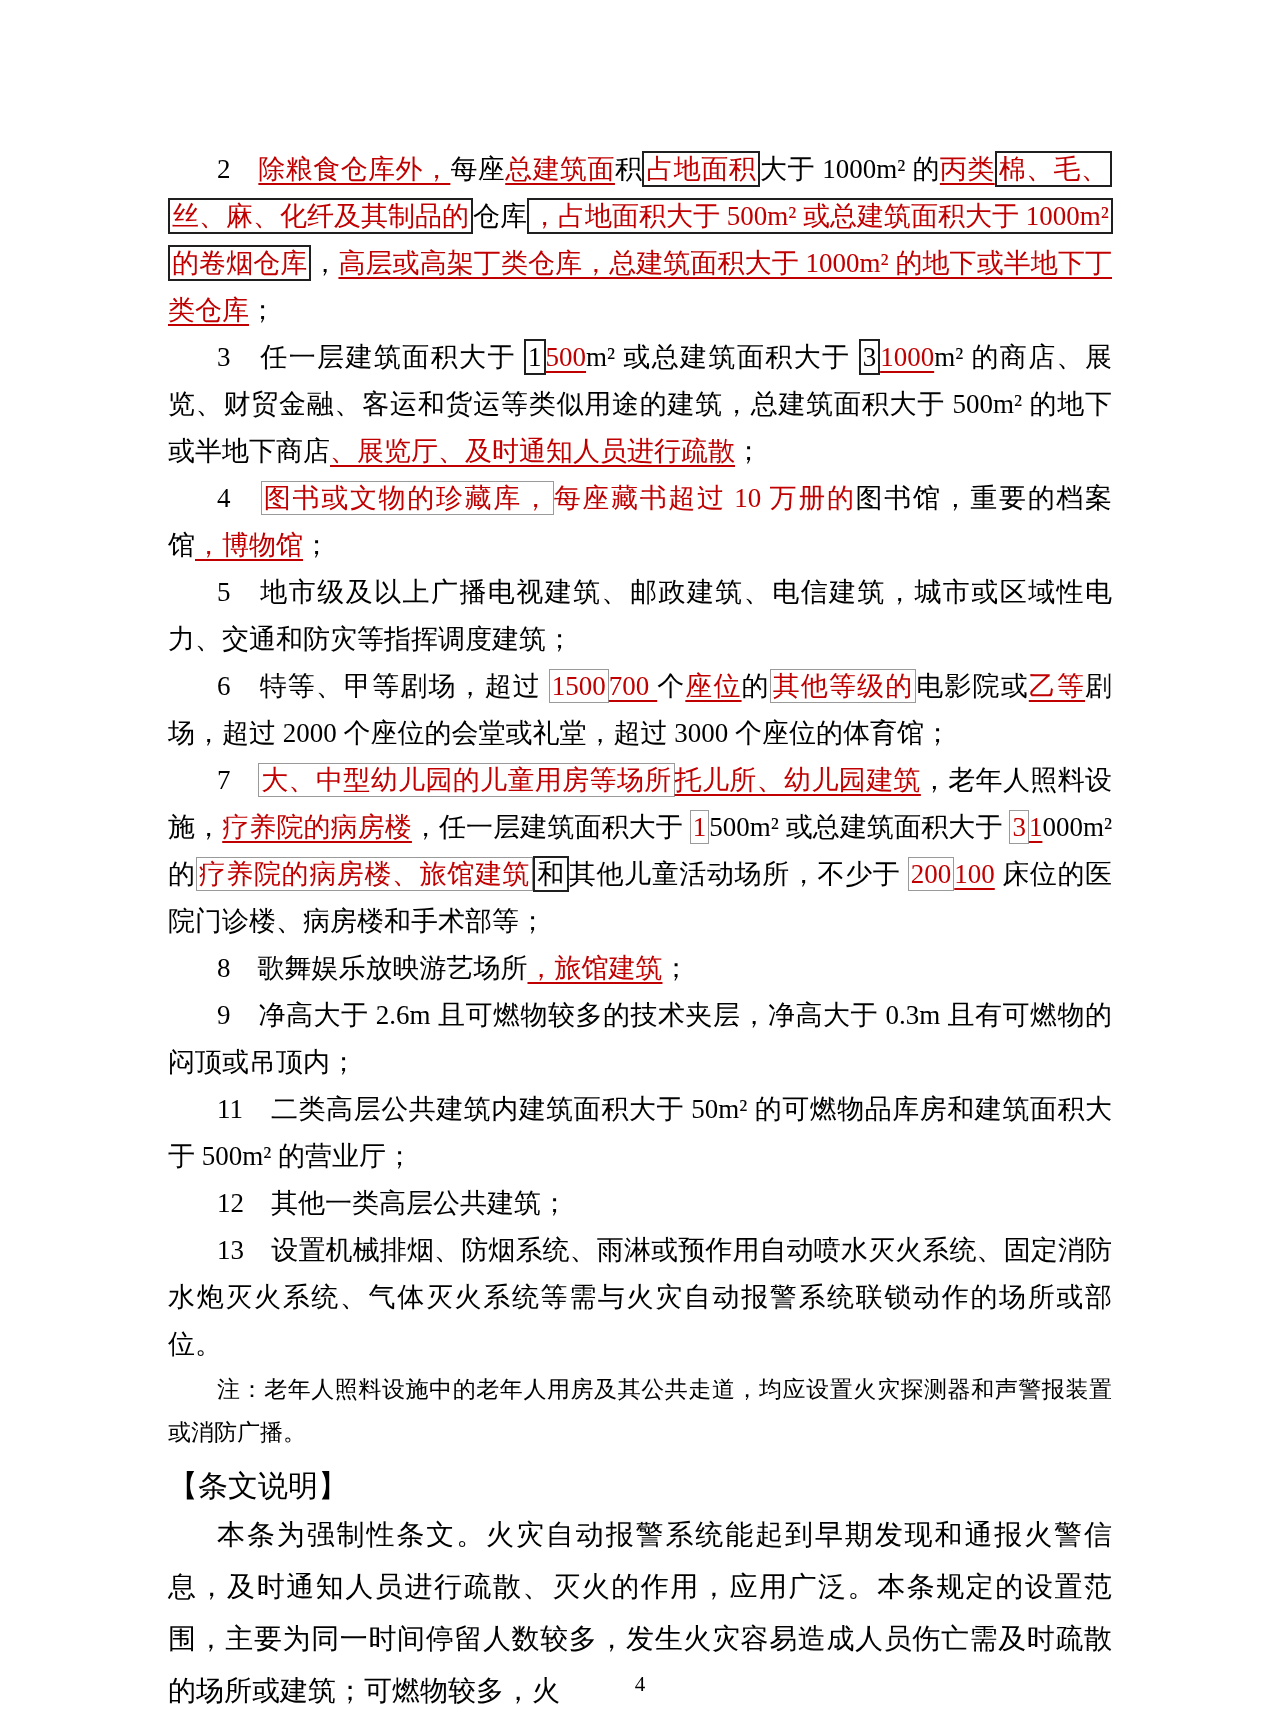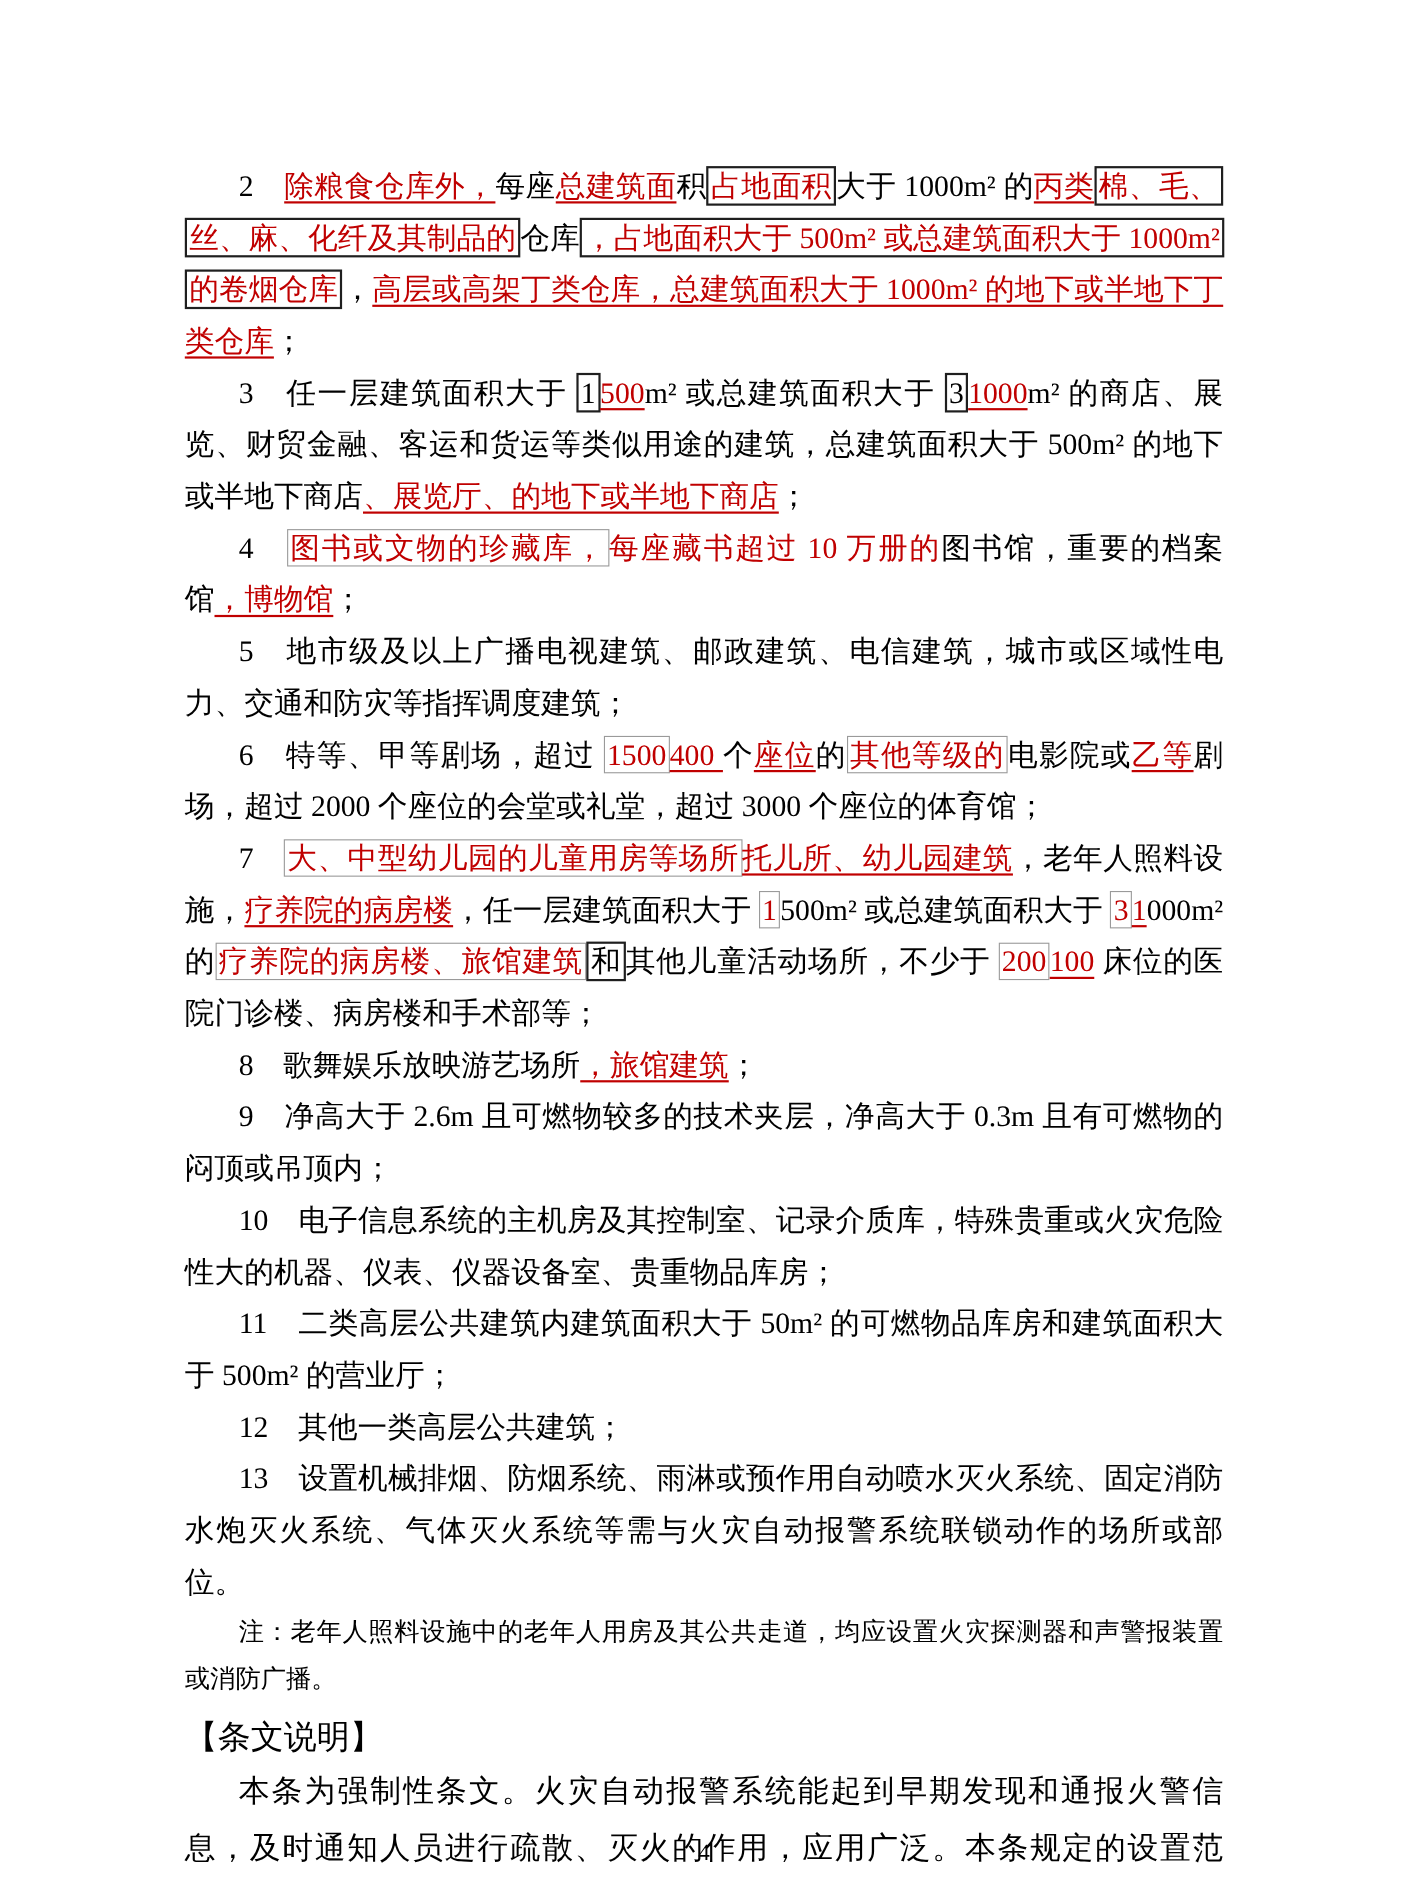--- a/index.html
+++ b/index.html
@@ -83,28 +83,27 @@
     font-size:21px;
     color:var(--ink);
   }
 </style>
 </head>
 <body>
 
 <div class="page">
   <div id="doc-body">
       <div class="para item"><span class="run-n">2　</span><span class="run-i">除粮食仓库外，</span><span class="run-n">每座</span><span class="run-i">总建筑面</span><span class="run-n">积</span><span class="run-dr">占地面积</span><span class="run-n">大于 1000m² 的</span><span class="run-i">丙类</span><span class="run-dr">棉、毛、丝、麻、化纤及其制品的</span><span class="run-n">仓库</span><span class="run-dr">，占地面积大于 500m² 或总建筑面积大于 1000m² 的卷烟仓库</span><span class="run-n">，</span><span class="run-i">高层或高架丁类仓库，总建筑面积大于 1000m² 的地下或半地下丁类仓库</span><span class="run-n">；</span></div>
-      <div class="para item"><span class="run-n">3　任一层建筑面积大于 </span><span class="run-db">1</span><span class="run-i">500</span><span class="run-n">m² 或总建筑面积大于 </span><span class="run-db">3</span><span class="run-i">1000</span><span class="run-n">m² 的商店、展览、财贸金融、客运和货运等类似用途的建筑，总建筑面积大于 500m² 的地下或半地下商店</span><span class="run-i">、展览厅、的地下或半地下商店</span><span class="run-n">；</span></div>
+      <div class="para item"><span class="run-n">3　任一层建筑面积大于 </span><span class="run-db">1</span><span class="run-i">500</span><span class="run-n">m² 或总建筑面积大于 </span><span class="run-db">3</span><span class="run-i">1000</span><span class="run-n">m² 的商店、展览、财贸金融、客运和货运等类似用途的建筑，总建筑面积大于 500m² 的地下或半地下商店</span><span class="run-i">、展览厅、及时通知人员进行疏散</span><span class="run-n">；</span></div>
       <div class="para item"><span class="run-n">4　</span><span class="run-drl">图书或文物的珍藏库，</span><span class="run-r">每座藏书超过 10 万册的</span><span class="run-n">图书馆，重要的档案馆</span><span class="run-i">，博物馆</span><span class="run-n">；</span></div>
       <div class="para item"><span class="run-n">5　地市级及以上广播电视建筑、邮政建筑、电信建筑，城市或区域性电力、交通和防灾等指挥调度建筑；</span></div>
-      <div class="para item"><span class="run-n">6　特等、甲等剧场，超过 </span><span class="run-drl">1500</span><span class="run-i">400 </span><span class="run-n">个</span><span class="run-i">座位</span><span class="run-n">的</span><span class="run-drl">其他等级的</span><span class="run-n">电影院或</span><span class="run-i">乙等</span><span class="run-n">剧场，超过 2000 个座位的会堂或礼堂，超过 3000 个座位的体育馆；</span></div>
+      <div class="para item"><span class="run-n">6　特等、甲等剧场，超过 </span><span class="run-drl">1500</span><span class="run-i">700 </span><span class="run-n">个</span><span class="run-i">座位</span><span class="run-n">的</span><span class="run-drl">其他等级的</span><span class="run-n">电影院或</span><span class="run-i">乙等</span><span class="run-n">剧场，超过 2000 个座位的会堂或礼堂，超过 3000 个座位的体育馆；</span></div>
       <div class="para item"><span class="run-n">7　</span><span class="run-drl">大、中型幼儿园的儿童用房等场所</span><span class="run-i">托儿所、幼儿园建筑</span><span class="run-n">，老年人照料设施，</span><span class="run-i">疗养院的病房楼</span><span class="run-n">，任一层建筑面积大于 </span><span class="run-drl">1</span><span class="run-n">500m² 或总建筑面积大于 </span><span class="run-drl">3</span><span class="run-i">1</span><span class="run-n">000m² 的</span><span class="run-drl">疗养院的病房楼、旅馆建筑</span><span class="run-db">和</span><span class="run-n">其他儿童活动场所，不少于 </span><span class="run-drl">200</span><span class="run-i">100</span><span class="run-n"> 床位的医院门诊楼、病房楼和手术部等；</span></div>
       <div class="para item"><span class="run-n">8　歌舞娱乐放映游艺场所</span><span class="run-i">，旅馆建筑</span><span class="run-n">；</span></div>
       <div class="para item"><span class="run-n">9　净高大于 2.6m 且可燃物较多的技术夹层，净高大于 0.3m 且有可燃物的闷顶或吊顶内；</span></div>
-      <div class="para item"><span class="run-n">10　电子信息系统的主机房及其控制室、记录介质库，特殊贵重或火灾危险性大的机器、仪表、仪器设备室、贵重物品库房；</span></div>
       <div class="para item"><span class="run-n">11　二类高层公共建筑内建筑面积大于 50m² 的可燃物品库房和建筑面积大于 500m² 的营业厅；</span></div>
       <div class="para item"><span class="run-n">12　其他一类高层公共建筑；</span></div>
       <div class="para item"><span class="run-n">13　设置机械排烟、防烟系统、雨淋或预作用自动喷水灭火系统、固定消防水炮灭火系统、气体灭火系统等需与火灾自动报警系统联锁动作的场所或部位。</span></div>
       <div class="para note"><span class="run-n">注：老年人照料设施中的老年人用房及其公共走道，均应设置火灾探测器和声警报装置或消防广播。</span></div>
       <div class="para heading"><span class="run-n">【条文说明】</span></div>
       <div class="para explain"><span class="run-n">本条为强制性条文。火灾自动报警系统能起到早期发现和通报火警信息，及时通知人员进行疏散、灭火的作用，应用广泛。本条规定的设置范围，主要为同一时间停留人数较多，发生火灾容易造成人员伤亡需及时疏散的场所或建筑；可燃物较多，火</span></div>
     </div>
   <div class="page-number">4</div>
 </div>
 

